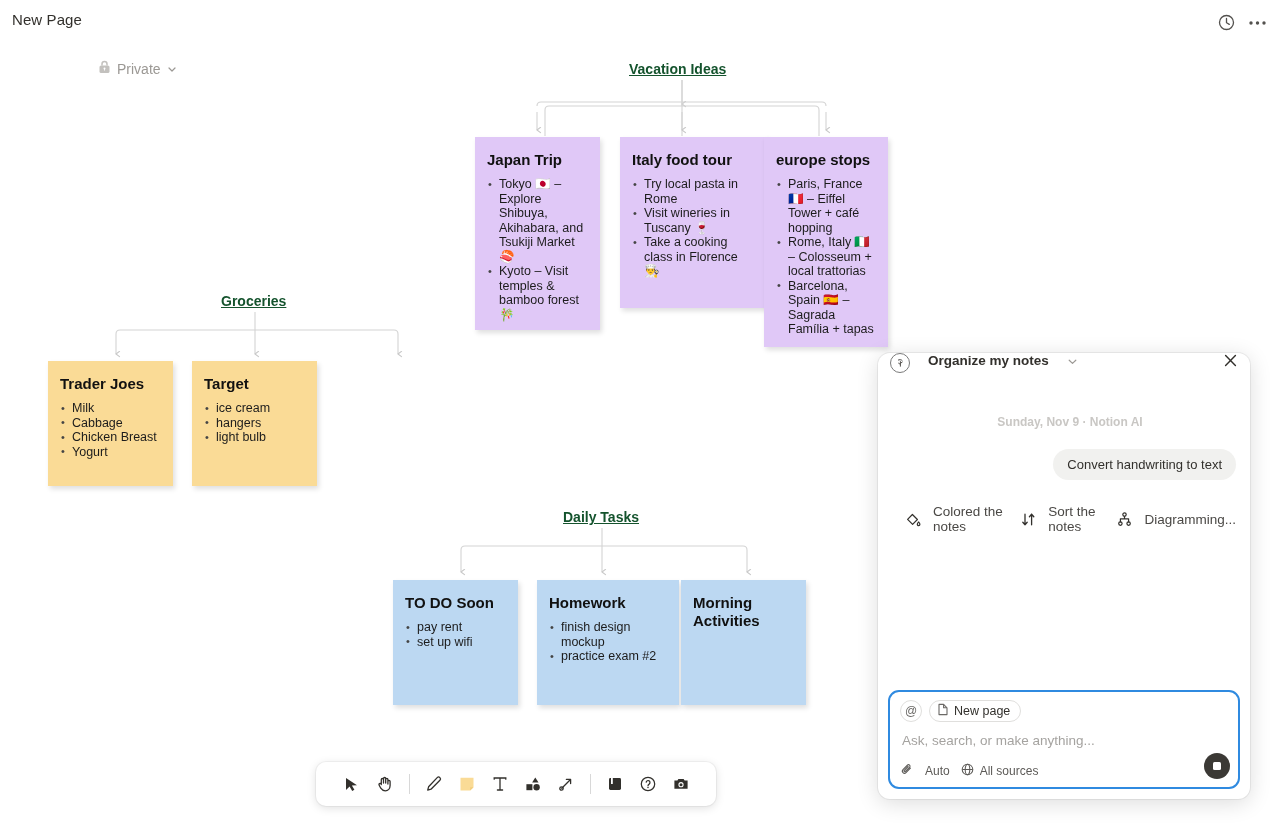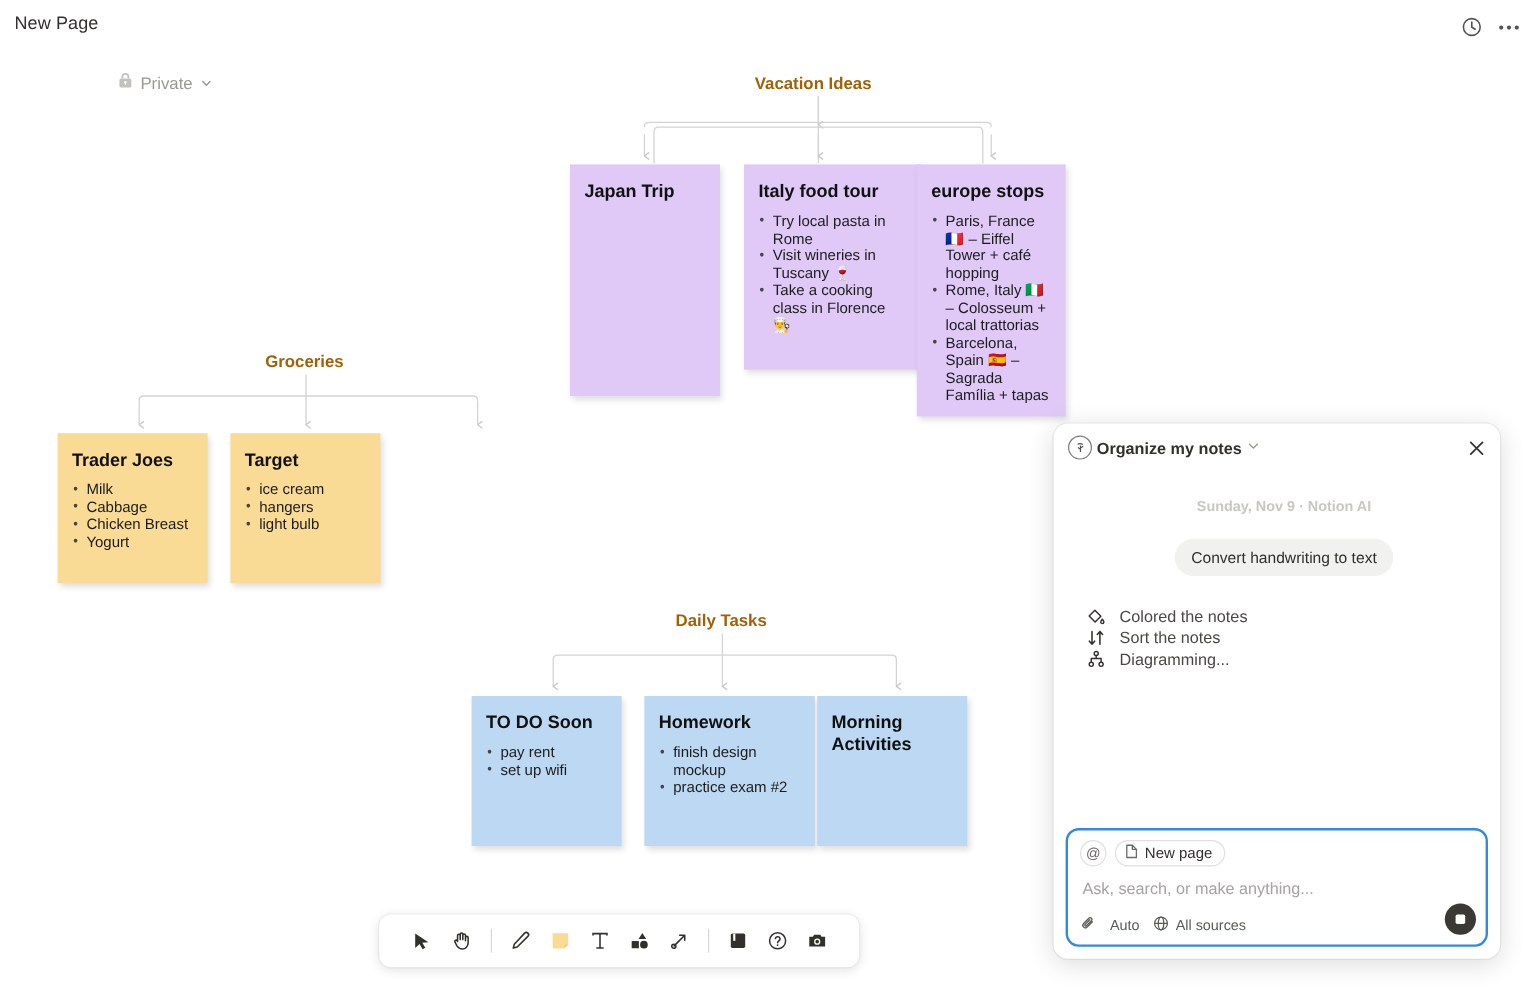--- a/index.html
+++ b/index.html
@@ -27,22 +27,23 @@
   .chev { display: block; }
   .topright {
     position: absolute; right: 14px; top: 14px;
     display: flex; align-items: center; gap: 14px;
   }
   .topright svg { display: block; }
 
   
   .group-title {
     position: absolute;
-    font-size: 14px; font-weight: bold; color: #a16207;
+    font-size: 14px; font-weight: bold; color: #14532d;
     white-space: nowrap;
+    text-decoration: underline;
   }
 
   
   .connectors { position: absolute; left: 0; top: 0; width: 1280px; height: 832px; pointer-events: none; }
 
   
   .card {
     position: absolute;
     padding: 14px 12px 10px 12px;
     box-shadow: 2px 3px 5px rgba(0,0,0,.13);
@@ -86,43 +87,43 @@
 
   
   .ai-panel {
     position: absolute; left: 878px; top: 353px;
     width: 372px; height: 446px;
     background: #fff; border-radius: 12px;
     box-shadow: 0 4px 22px rgba(0,0,0,.14), 0 0 0 1px rgba(0,0,0,.06);
     display: flex; flex-direction: column;
   }
   .ai-head {
-    height: 40px; display: flex; align-items: center;
-    padding: 0 12px; gap: 4px; flex: 0 0 auto;
+    height: 40px; display: flex; 
+    padding: 0 12px; gap: 18px; flex: 0 0 auto;
   }
   .ai-avatar {
     width: 20px; height: 20px; border-radius: 50%;
     border: 1px solid #7a7a7a;
     display: flex; align-items: center; justify-content: center;
     flex: 0 0 auto;
   }
   .ai-title { font-size: 13.5px; font-weight: bold; color: #32302c; }
   .ai-close { margin-left: auto; cursor: pointer; display: flex; }
   .ai-body { flex: 1 1 auto; padding: 10px 14px 0 26px; position: relative; }
   .ai-date {
     text-align: center; font-size: 12px; font-weight: bold;
     color: #c9c7c4; margin-top: 12px; margin-bottom: 20px;
   }
-  .bubble-row { display: flex; justify-content: center; }
+  .bubble-row { display: flex; justify-content: flex-end; }
   .bubble {
     background: #f1f1ef; border-radius: 17px;
     padding: 8px 14px; font-size: 13px; color: #32302c;
     max-width: 300px;
   }
-  .ai-actions { margin-top: 24px; display: flex; flex-direction: column; }
+  .ai-actions { margin-top: 24px; display: flex; flex-direction: row; }
   .ai-action { display: flex; align-items: center; gap: 11px; cursor: pointer; }
   .ai-action .ico { width: 18px; height: 18px; display: flex; align-items: center; justify-content: center; flex: 0 0 auto; }
   .ai-action span.lbl { font-size: 13.5px; color: #4a4845; }
 
   
   .composer {
     margin: 0 10px 10px 10px;
     border: 2px solid #2f8ae0; border-radius: 11px;
     padding: 8px 10px 6px 10px;
     flex: 0 0 auto; position: relative;
@@ -227,20 +228,24 @@
       <path d="M537 106 Q537 102 541 102 H822 Q826 102 826 106"></path>
     </g>
   </svg>
 
   <div class="group-title" style="left:629px; top:61px;">Vacation Ideas</div>
   <div class="group-title" style="left:221px; top:293px;">Groceries</div>
   <div class="group-title" style="left:563px; top:509px;">Daily Tasks</div>
 
   <div class="card purple" style="left:475px; top:137px; width:125px; height:193px;">
     <h3>Japan Trip</h3>
+    <ul>
+      <li>Tokyo 🇯🇵 – Explore Shibuya, Akihabara, and Tsukiji Market 🍣</li>
+      <li>Kyoto – Visit temples &amp; bamboo forest 🎋</li>
+    </ul>
   </div>
 
   <div class="card purple" style="left:620px; top:137px; width:148px; height:171px;">
     <h3>Italy food tour</h3>
     <ul>
       <li>Try local pasta in Rome</li>
       <li>Visit wineries in Tuscany 🍷</li>
       <li>Take a cooking class in Florence 👨‍🍳</li>
     </ul>
   </div>

